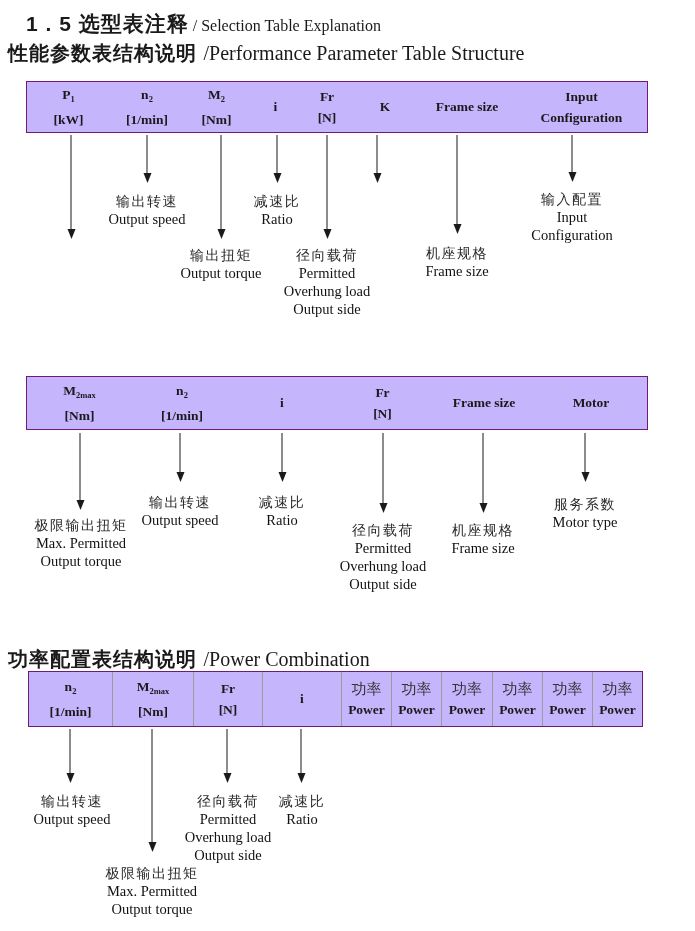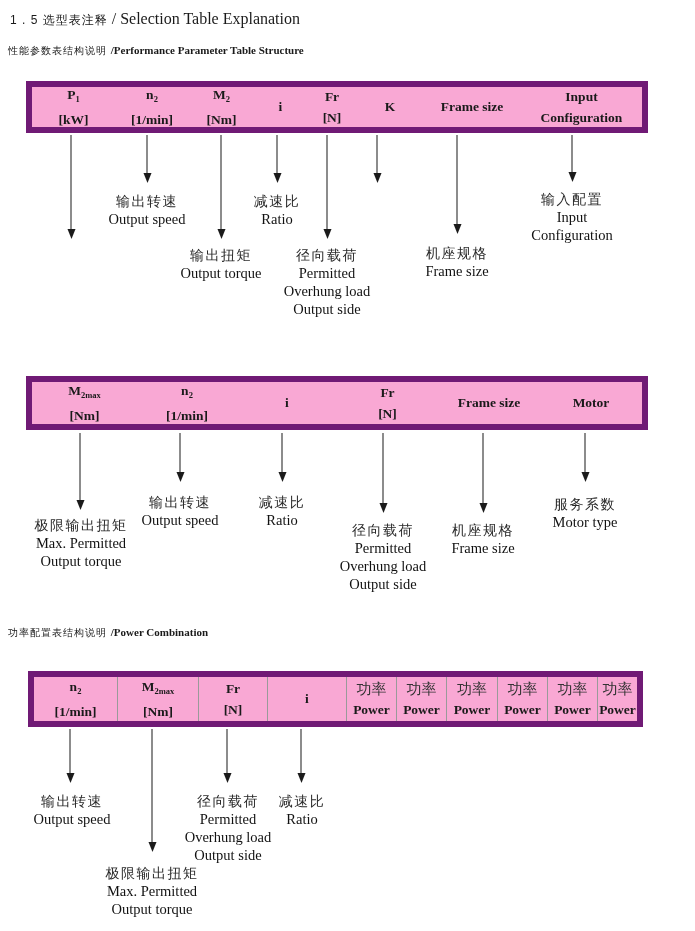--- a/index.html
+++ b/index.html
@@ -3,29 +3,29 @@
 <meta charset="utf-8">
 <style>
   html, body { margin:0; padding:0; background:#ffffff; }
   .page {
     position:relative; width:695px; height:931px; background:#ffffff;
     font-family:"Liberation Sans","DejaVu Sans",sans-serif; color:#1a1a1a;
     overflow:hidden;
   }
   
   .page-title { position:absolute; left:10px; top:10px; white-space:nowrap; }
-  .page-title .t-cn { font-weight:normal; font-size:12px; letter-spacing:1px; }
+  .page-title .t-cn { font-weight:bold; font-size:21px; letter-spacing:1px;margin-left:16px; }
   .page-title .t-en { font-family:"Liberation Serif","DejaVu Serif",serif; font-size:16px; margin-left:4px; }
   .sec-h { position:absolute; left:8px; white-space:nowrap; }
-  .sec-h .sh-cn { font-weight:normal; font-size:10px; letter-spacing:1px; }
-  .sec-h .sh-en { font-family:"Liberation Serif","DejaVu Serif",serif; font-weight:bold; font-size:11px; }
+  .sec-h .sh-cn { font-weight:bold; font-size:20px; letter-spacing:1px; }
+  .sec-h .sh-en { font-family:"Liberation Serif","DejaVu Serif",serif; font-weight:normal; font-size:20px; }
   
   .htable {
     position:absolute; display:flex; box-sizing:border-box;
-    background:#f9a8d4; border:6px solid #701a75;
+    background:#c4b5fd; border:1px solid #701a75;
   }
   .hcell {
     box-sizing:border-box; display:flex; flex-direction:column;
     align-items:center; justify-content:center; row-gap:7px;
     font-family:"Liberation Serif","DejaVu Serif",serif; font-weight:bold; font-size:13.5px;
     line-height:14px; white-space:nowrap;
   }
   .hcell.sep { border-right:1px solid #9a9a9a; }
   .hsub { font-size:8.5px; font-weight:bold; vertical-align:-3px; letter-spacing:0; }
   .pw-cn { font-family:"Liberation Sans","DejaVu Sans",sans-serif; font-weight:normal; font-size:15px; color:#333; }
@@ -219,21 +219,21 @@
   </div>
   <div class="callout" style="left:483px; top:521px;">
     <div class="cn">机座规格</div>
     <div class="en">Frame size</div>
   </div>
   <div class="callout" style="left:585px; top:495px;">
     <div class="cn">服务系数</div>
     <div class="en">Motor type</div>
   </div>
 
-  <div class="sec-h" style="top:622px;">
+  <div class="sec-h" style="top:646px;">
     <span class="sh-cn">功率配置表结构说明 </span><span class="sh-en">/Power Combination</span>
   </div>
 
   <div class="htable" style="left:28px; top:671px; width:615px; height:56px;">
     <div class="hcell sep" style="flex:0 0 84px;">
       <div><span>n</span><sub class="hsub">2</sub></div>
       <div>[1/min]</div>
     </div>
     <div class="hcell sep" style="flex:0 0 81px;">
       <div><span>M</span><sub class="hsub">2max</sub></div>

